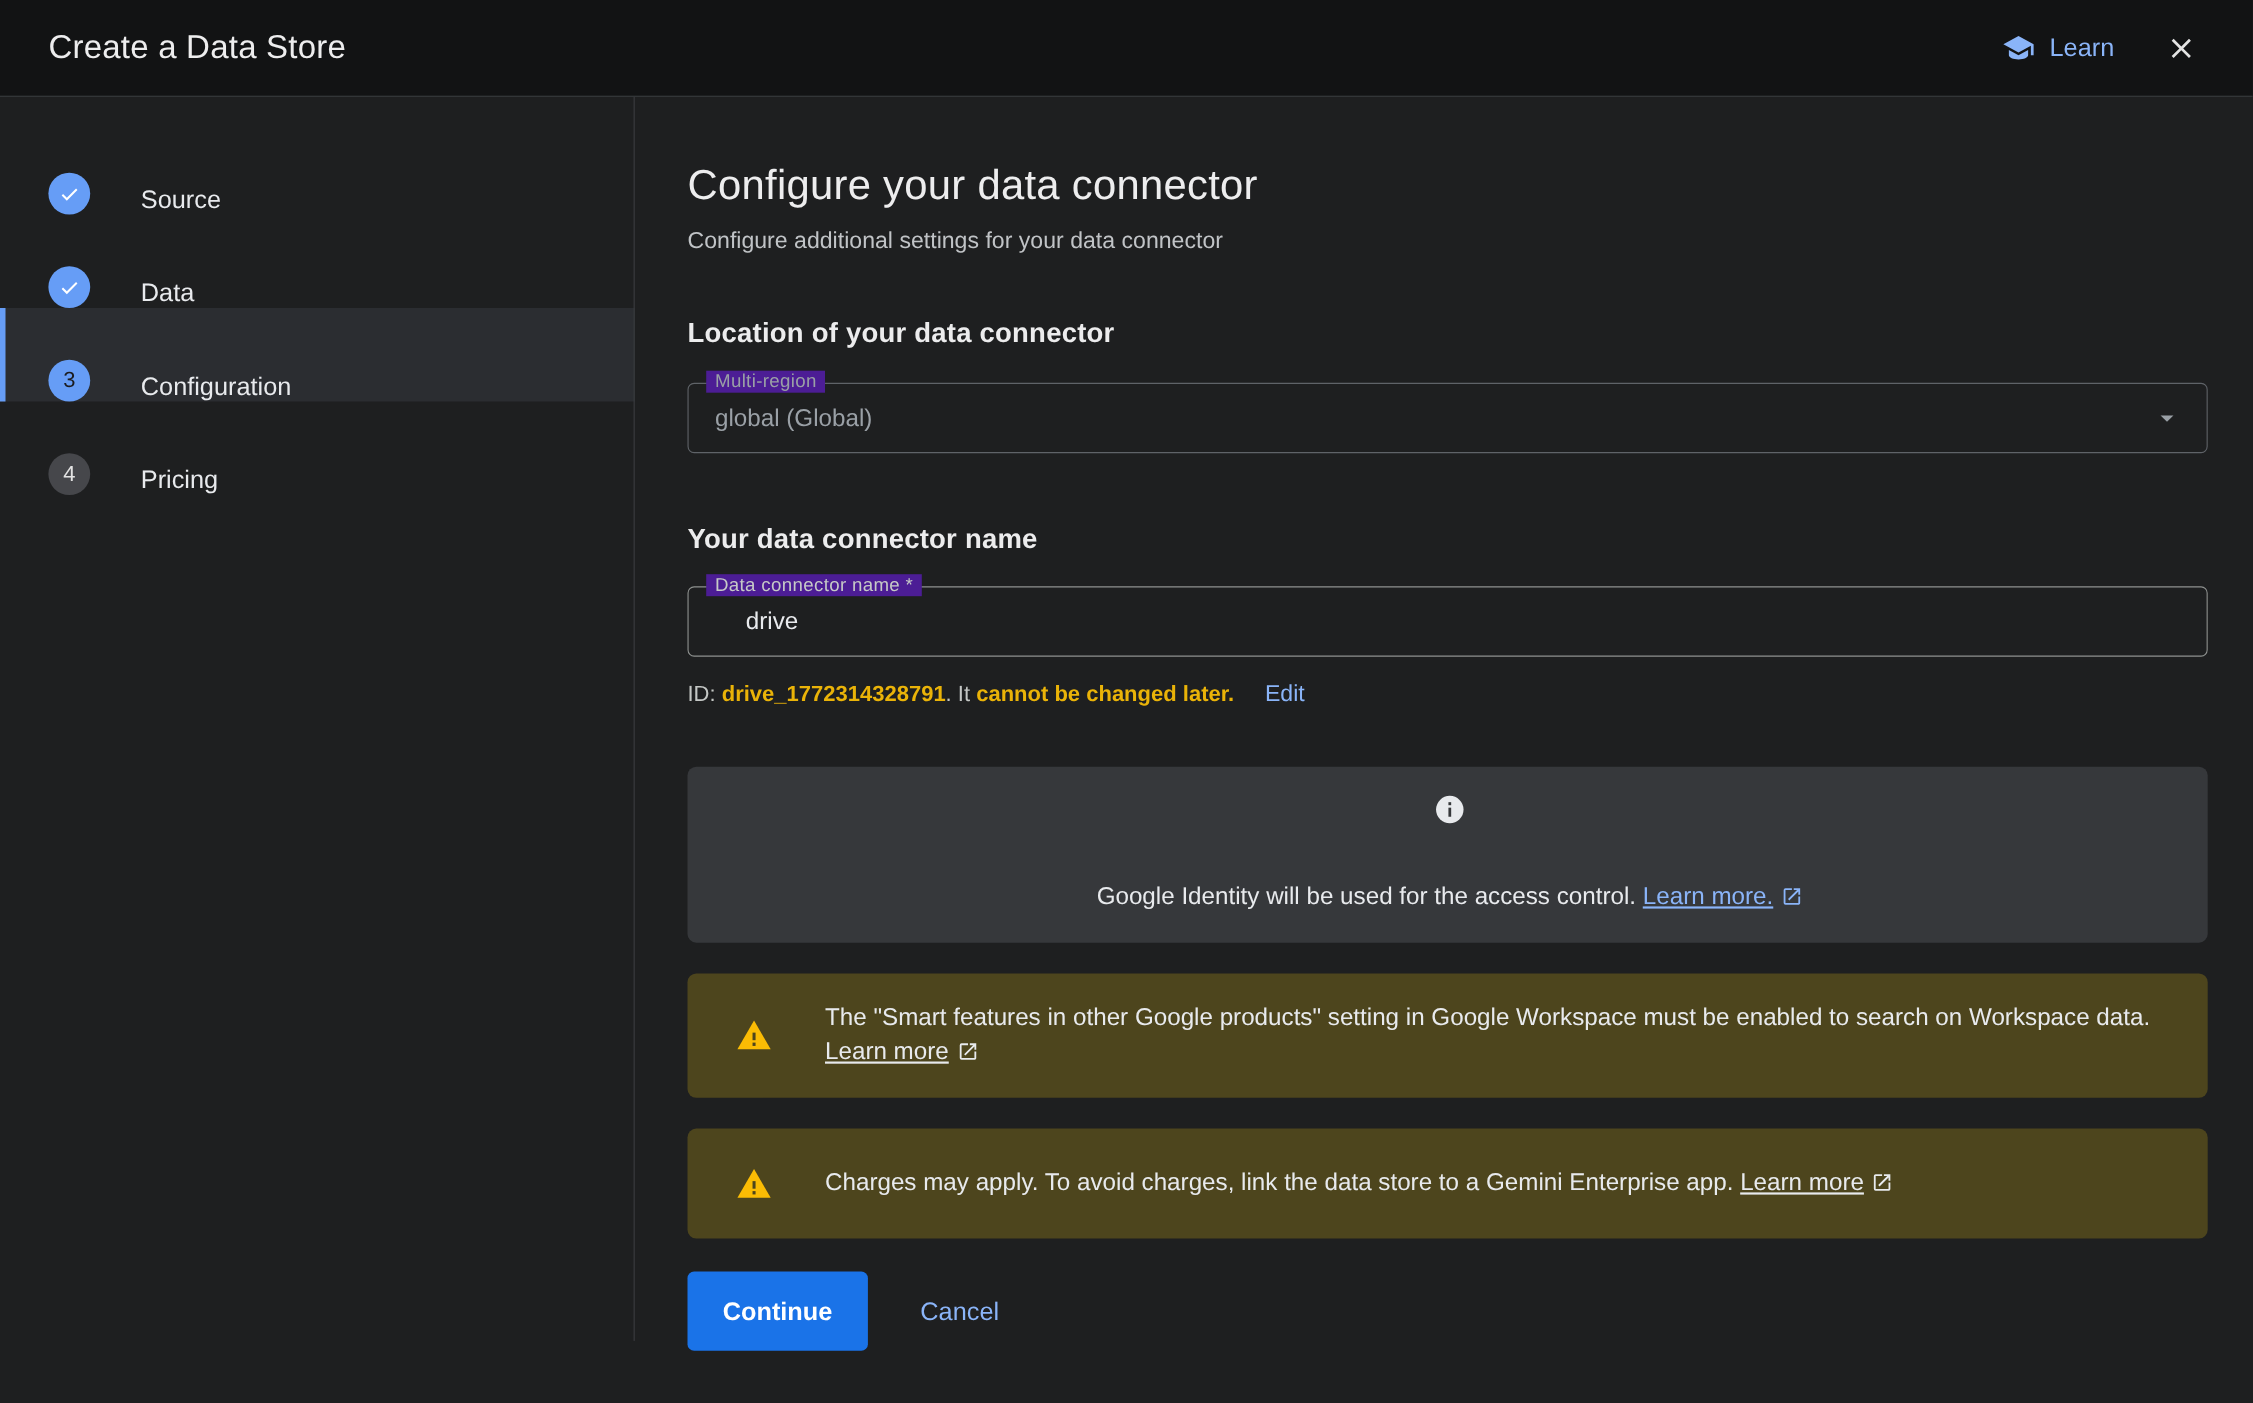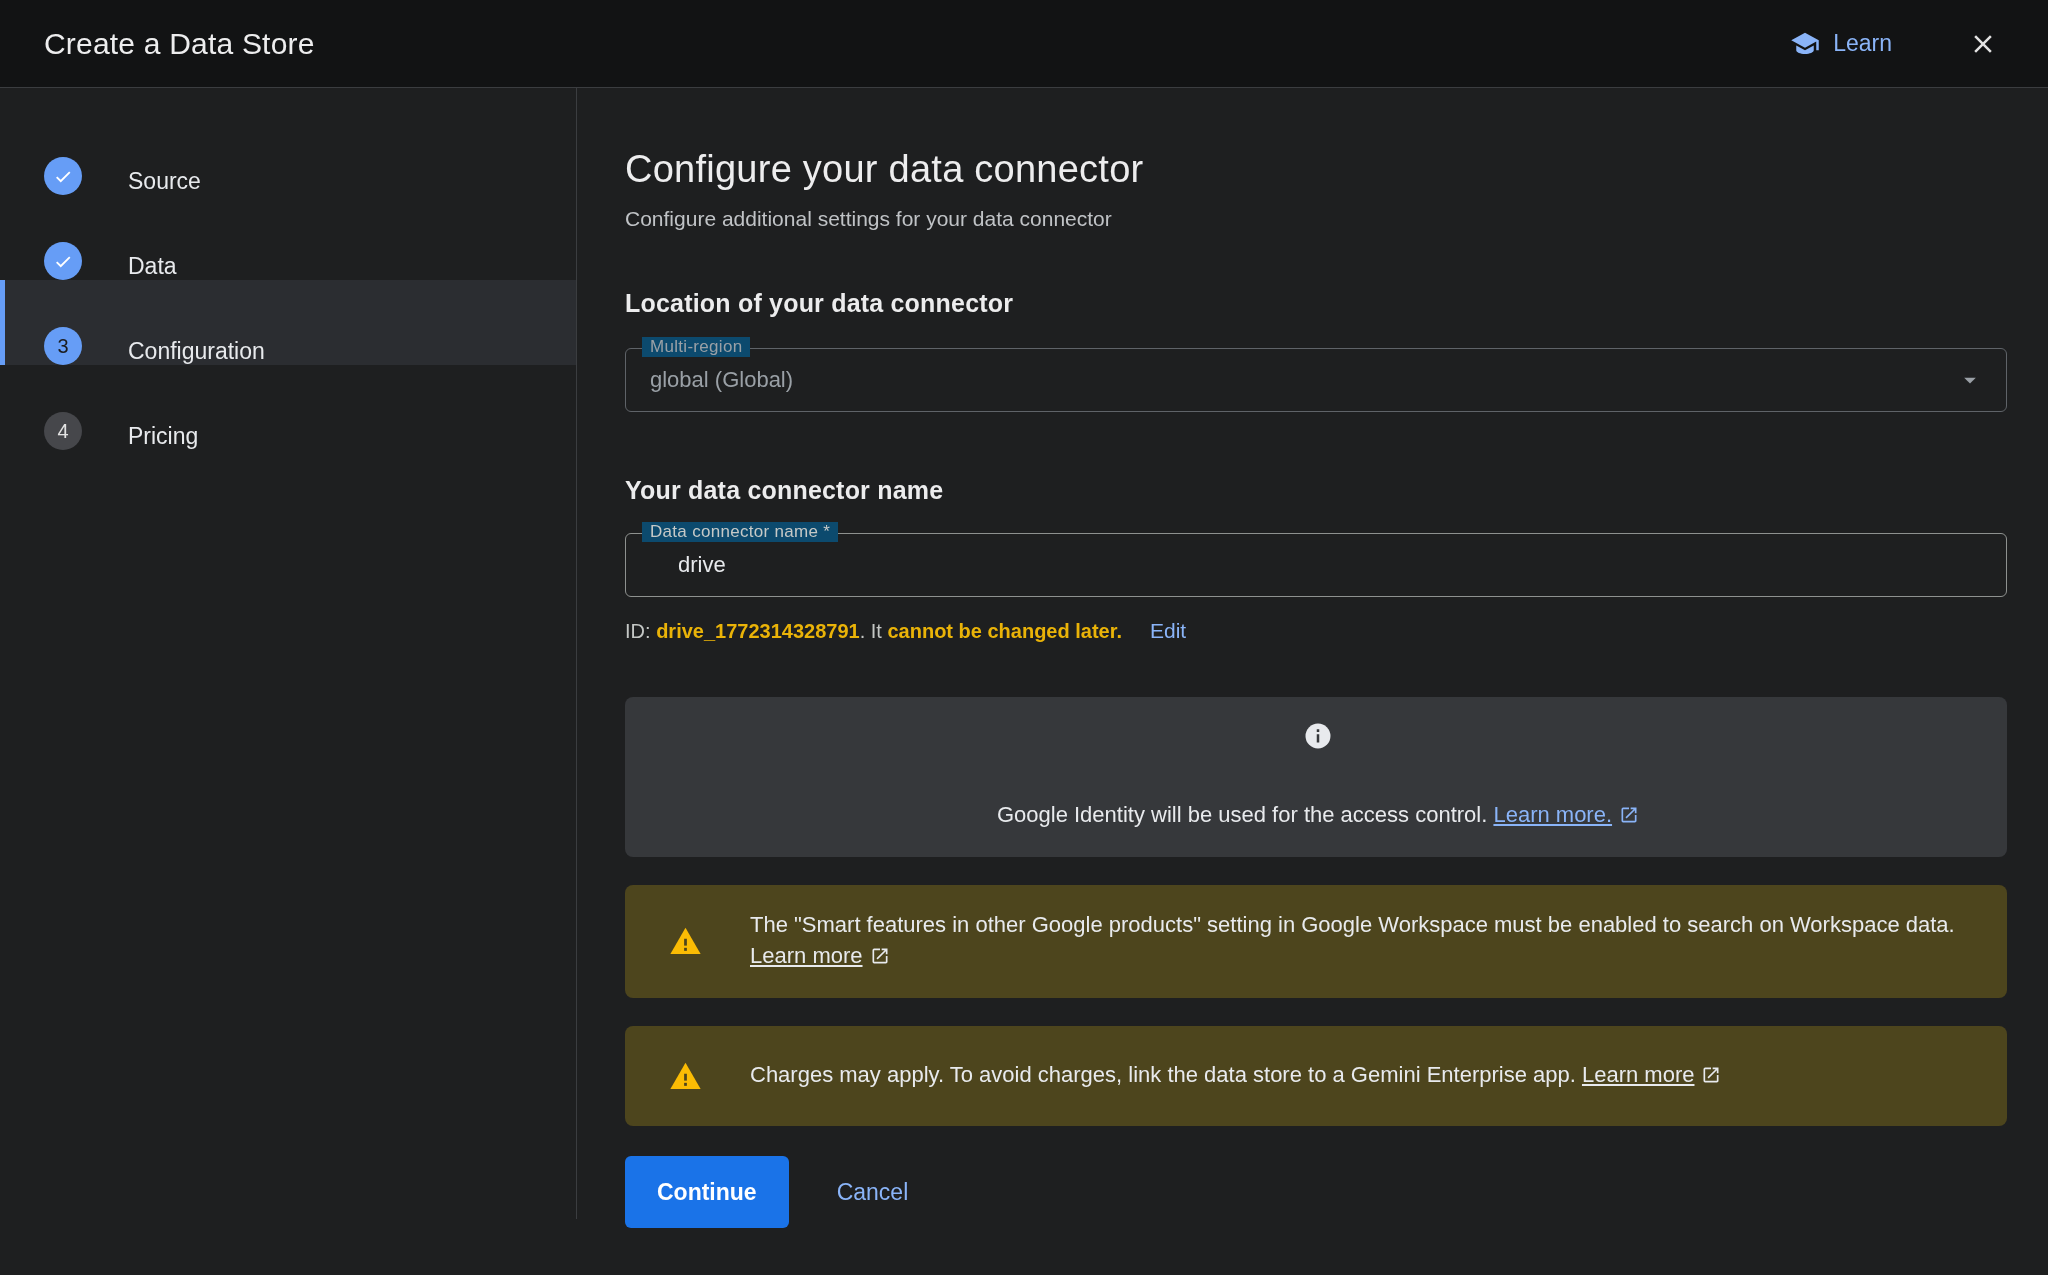--- a/index.html
+++ b/index.html
@@ -17,21 +17,21 @@
     display: flex;
     align-items: center;
     padding: 0 48px 0 44px;
   }
   .header-title {
     font-size: 30px;
     font-weight: 400;
     color: #ededee;
     letter-spacing: .2px;
   }
-  .header-right { margin-left: auto; display: flex; gap: 74px; }
+  .header-right { margin-left: auto; display: flex; gap: 44px; }
   .learn-link {
     display: flex; align-items: center; gap: 13px;
     color: #8ab4f8; font-size: 23px; font-weight: 500;
     cursor: pointer; text-decoration: none;
   }
   .close-btn { width: 34px; height: 34px; display: flex; align-items: center; justify-content: center; cursor: pointer; }
 
   
   .layout { display: flex; height: 1186px; }
 
@@ -67,21 +67,21 @@
   .section-heading { margin-top: 58px; font-size: 25px; font-weight: 600; color: #ececed; letter-spacing: .2px; }
 
   .field {
     position: relative; margin-top: 30px; height: 64px;
     border-radius: 6px; display: flex; align-items: center;
   }
   .field.select-field { border: 1px solid #5f6368; margin-top: 30px; cursor: default; }
   .field.text-field { border: 1px solid #8e918f; margin-top: 28px; padding-left: 28px; }
   .field-label {
     position: absolute; top: -12px; left: 16px;
-    background: #0c4a6e; padding: 0 8px;
+    background: #4c1d95; padding: 0 8px;
     font-size: 17px; letter-spacing: .3px;
   }
   .select-field .field-label { color: #9aa0a6; }
   .text-field .field-label { color: #c6c9c7; }
   .field-value-disabled { flex: 1; padding-left: 24px; font-size: 22px; color: #9aa0a6; }
   .dropdown-arrow { margin-right: 22px; display: flex; }
   .text-input {
     width: 100%; height: 100%; background: transparent; border: none; outline: none;
     padding: 0 24px; font-size: 22px; color: #e8eaed;
     font-family: "Liberation Sans", sans-serif;

